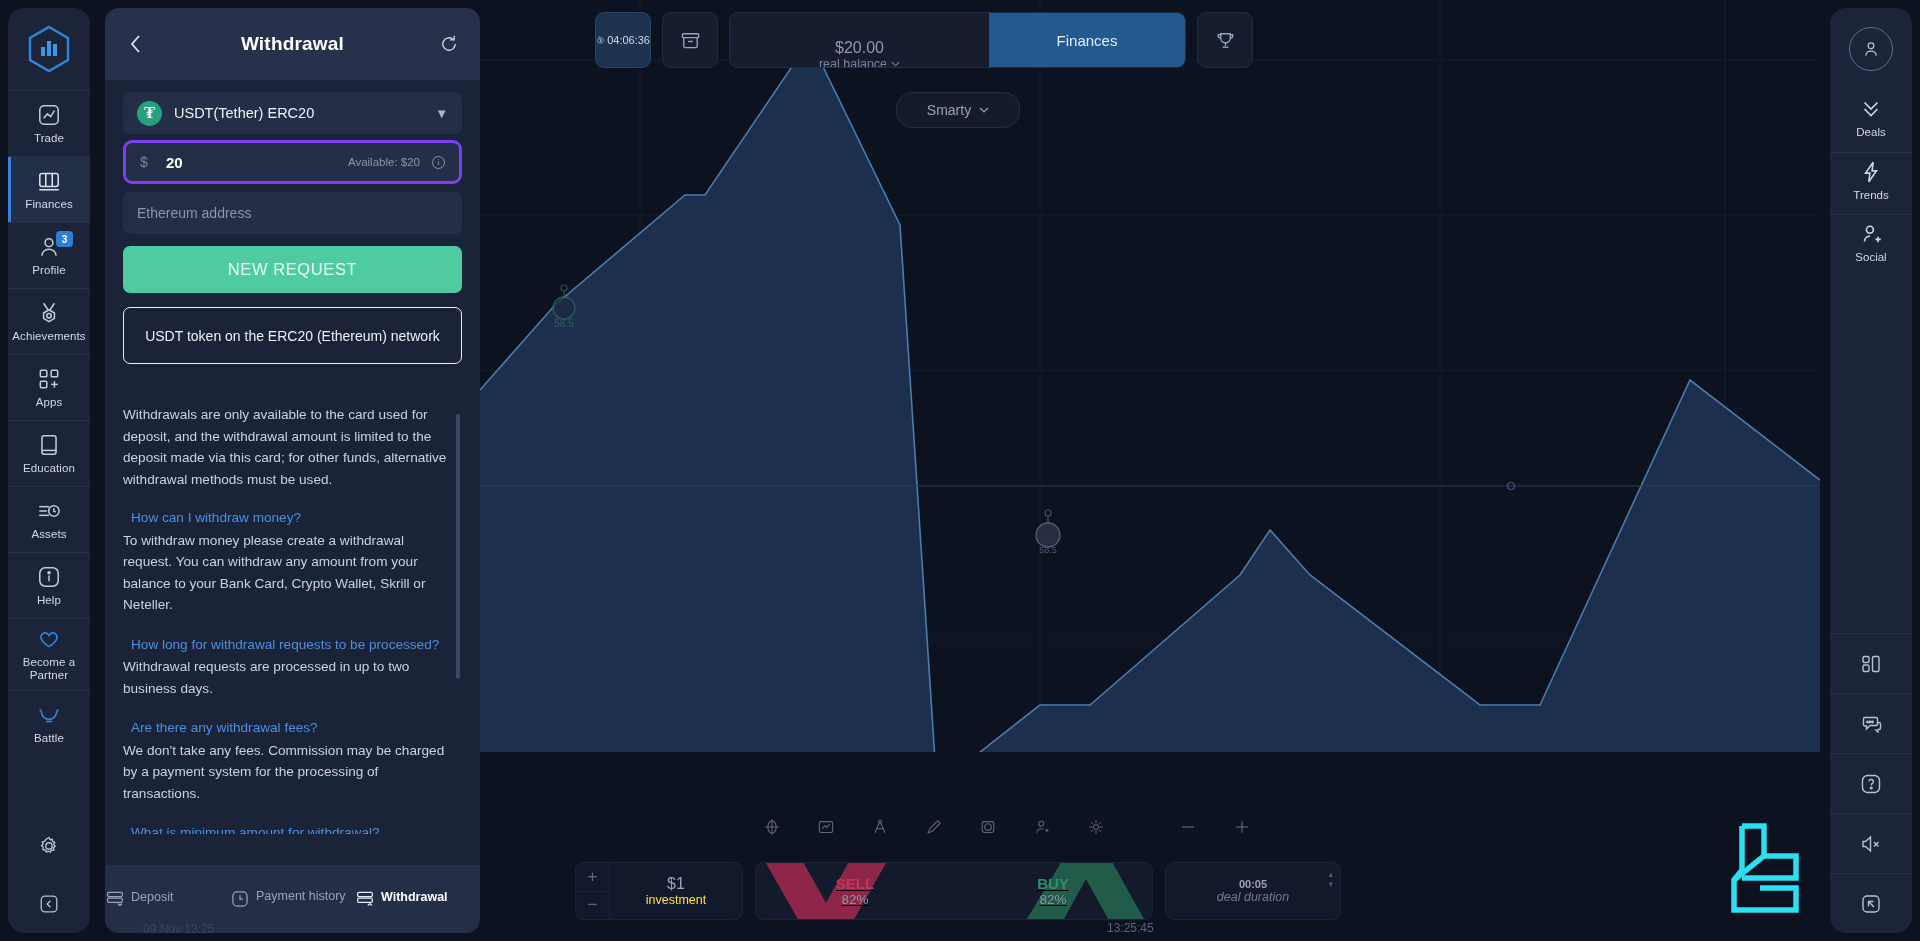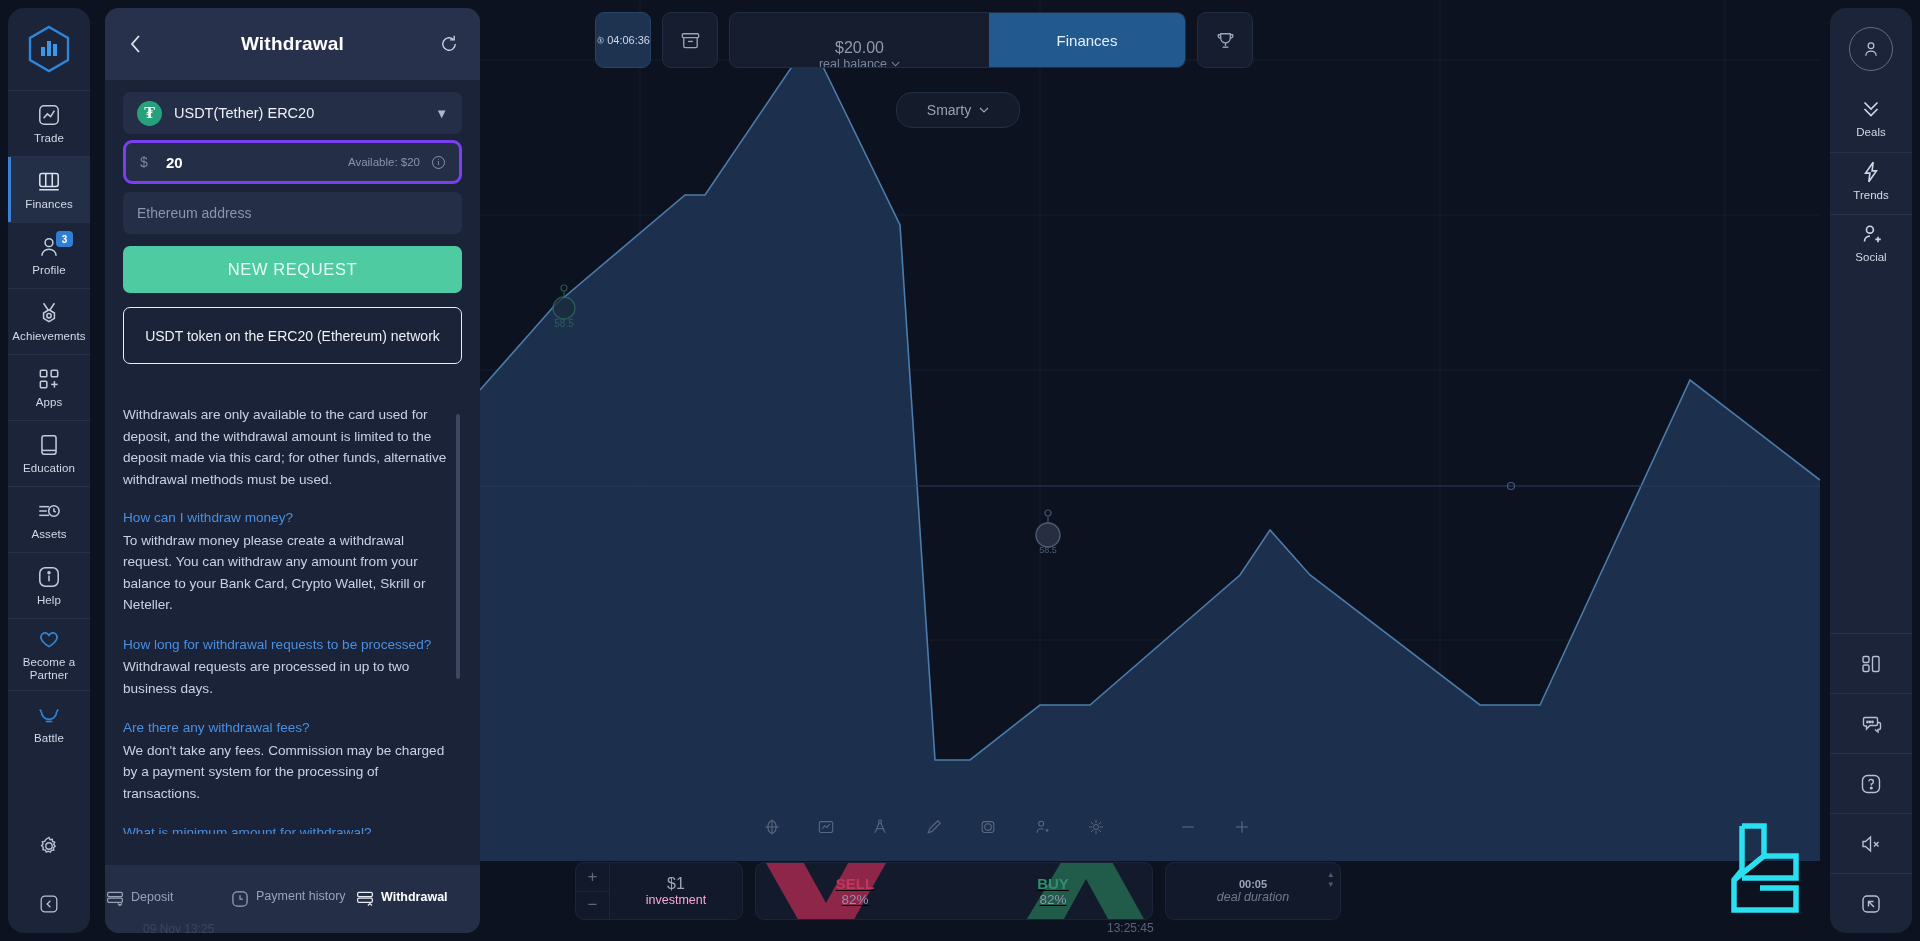--- a/index.html
+++ b/index.html
@@ -94,21 +94,21 @@
   .btn-outline {
     min-height: 57px; border: 1.5px solid #e8ecf4; border-radius: 7px; width:100%;
     background: transparent; color:#eef1f8; font-size: 14px; cursor:pointer;
     display:flex; align-items:center; justify-content:center; text-align:center; padding: 6px 12px;
     font-family:"Liberation Sans", sans-serif;
   }
   .divider-space { height: 40px; }
 
   .faq { color:#c9d2e2; font-size: 13.6px; line-height: 21.5px; padding-right: 6px;}
   .faq p { margin-bottom: 17px; }
-  .faq .q { color:#4a8fe0; margin-bottom: 1px; }
+  .faq .q { color:#4a8fe0; margin-bottom: 1px; margin-left: 8px; }
   .faq .a { margin-bottom: 18px; }
   .scroll-wrap { position:relative; height: 430px; overflow:hidden; }
   .scrollbar {
     position:absolute; right: 2px; top: 10px; width: 4px; height: 265px;
     background:#3d4761; border-radius: 2px;
   }
 
   .panel-tabs {
     flex: 0 0 68px; height: 68px; background: #242e46;
     display:flex; align-items:center;
@@ -141,38 +141,38 @@
     color:#e6eefa; font-size: 15px; cursor:pointer; font-weight:500;
   }
   .smarty {
     position:absolute; left: 896px; top: 92px; width: 124px; height: 36px;
     border:1px solid #232d44; border-radius: 16px; background:#141b2b;
     display:flex; align-items:center; justify-content:center; gap:8px; cursor:pointer;
     color:#97a1b6; font-size: 14px;
   }
 
   
-  .chart-area { position:absolute; left: 480px; top: 0; width: 1340px; height: 861px; overflow:hidden;}
+  .chart-area { position:absolute; left: 480px; top: 0; width: 1340px; height: 752px; overflow:hidden;}
 
   
   .chart-tools {
     position:absolute; left: 760px; top: 815px; display:flex; align-items:center; gap: 30px;
     color:#5c687f;
   }
   .ct-btn { cursor:pointer; display:flex; align-items:center; justify-content:center; width:24px; height:24px;}
 
   
   .trade-bar { position:absolute; left: 575px; top: 862px; display:flex; align-items:center; gap: 12px;}
   .inv-box { display:flex; height: 58px; border:1px solid #1c2538; border-radius: 9px; overflow:hidden; background:#12192a;}
   .inv-steps { width: 34px; display:flex; flex-direction:column; }
   .inv-step { flex:1; display:flex; align-items:center; justify-content:center; color:#5e6a82; font-size: 17px; cursor:pointer; border-right:1px solid #1c2538;}
   .inv-step+.inv-step { border-top:1px solid #1c2538;}
   .inv-main { width: 132px; display:flex; flex-direction:column; align-items:center; justify-content:center;}
   .inv-amt { font-size: 16px; color:#9aa5ba;}
-  .inv-lbl { font-size: 12.5px; color:#f9a8d4;}
+  .inv-lbl { font-size: 12.5px; color:#fde047;}
   .sb-box { display:flex; width: 398px; height: 58px; border-radius: 9px; overflow:hidden; background:#131a2b; border:1px solid #1c2538; position:relative;}
   .sb-half { flex:1; display:flex; flex-direction:column; align-items:center; justify-content:center; cursor:pointer; position:relative; z-index:2;text-decoration:underline;}
   .sb-sell-t { font-size: 15px; color:#c0365e; font-weight:bold;}
   .sb-buy-t { font-size: 15px; color:#2f8f6e; font-weight:bold;}
   .sb-pct { font-size: 13.5px; color:#8b94a9;}
   .dur-box { width: 176px; height: 58px; border:1px solid #1c2538; border-radius:9px; background:#12192a;
              display:flex; flex-direction:column; align-items:center; justify-content:center; position:relative;}
   .dur-amt { font-size: 11px; color:#9aa5ba;font-weight:bold;}
   .dur-lbl { font-size: 12.5px; color:#6f7a91;font-style:italic;}
   .dur-steps { position:absolute; right:7px; top:6px; display:flex; flex-direction:column; color:#4e5a72; font-size:9px;}

